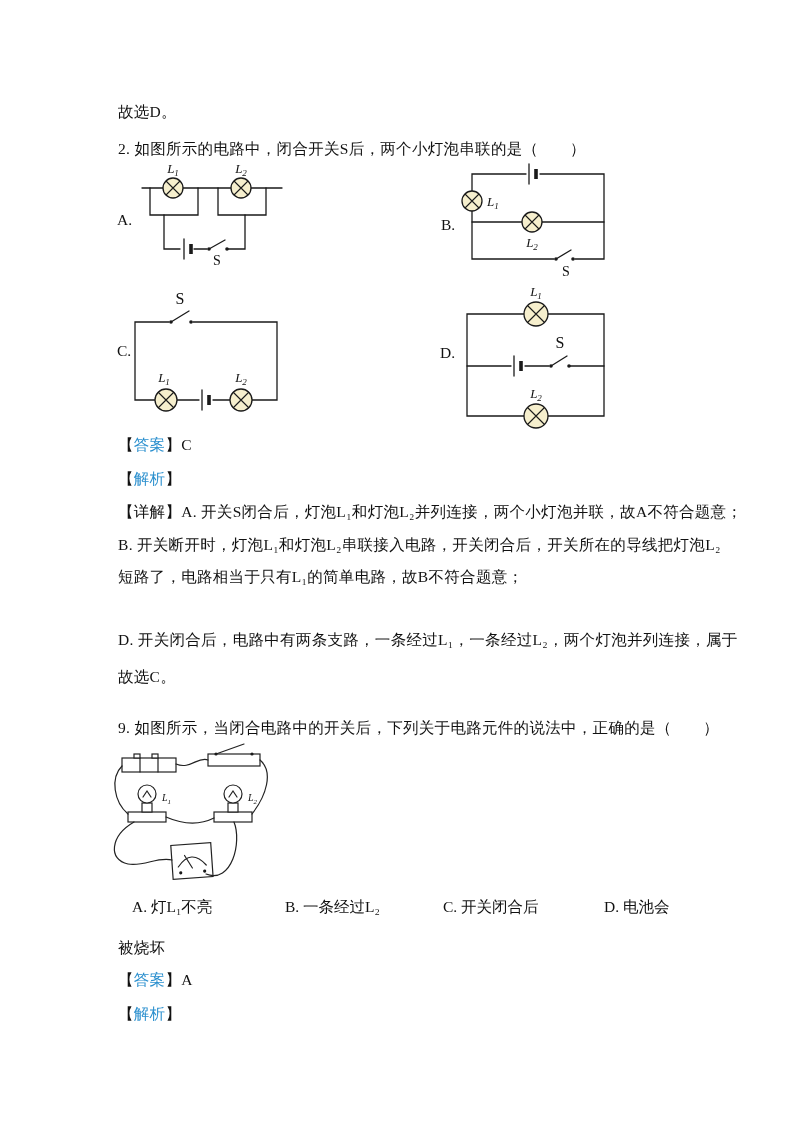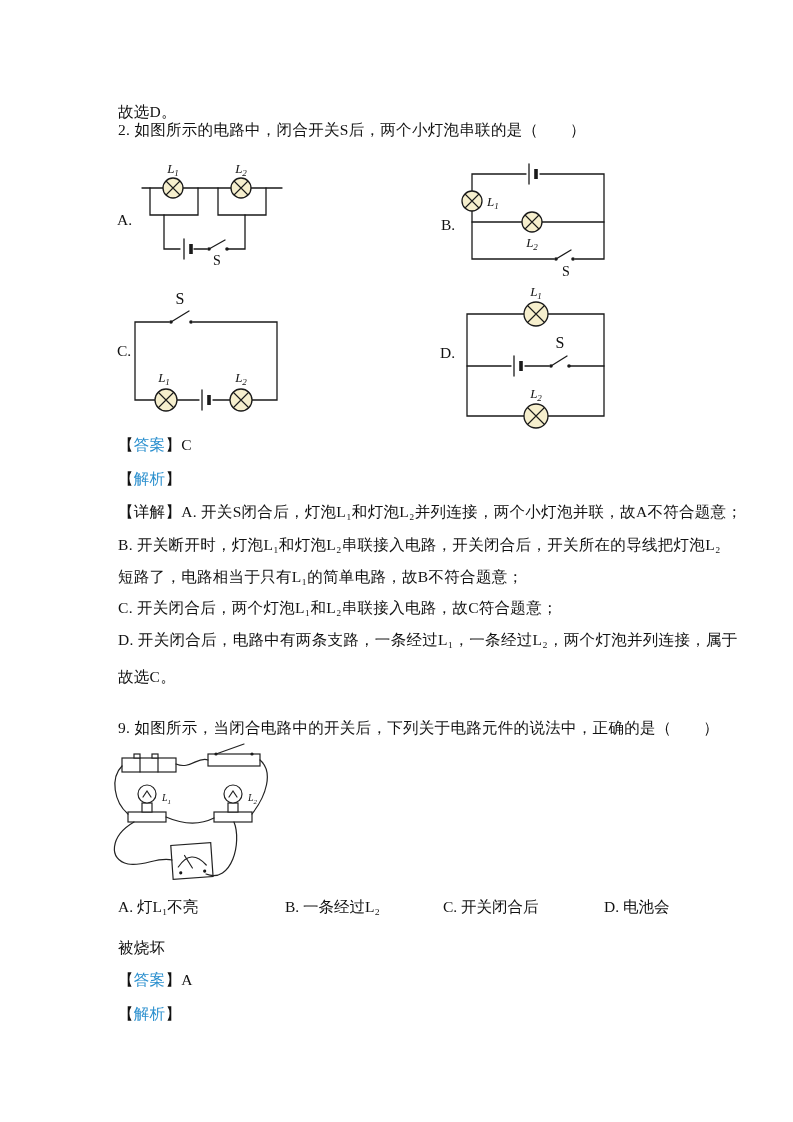--- a/index.html
+++ b/index.html
@@ -39,21 +39,21 @@
   .sketchfill { fill: #ffffff; stroke: #222; stroke-width: 1.2; }
   .sklabel { font-family: "Liberation Serif", serif; font-style: italic; font-size: 10px; fill: #111; }
 </style>
 </head>
 <body>
 
 <div class="page">
 
   <div class="line" style="top:101px">故选D。</div>
 
-  <div class="line" style="top:119px">2. 如图所示的电路中，闭合开关S后，两个小灯泡串联的是（　　）</div>
+  <div class="line" style="top:138px">2. 如图所示的电路中，闭合开关S后，两个小灯泡串联的是（　　）</div>
 
   <div class="optlabel" style="left:117px;top:211px">A.</div>
   <svg class="fig" style="left:128px;top:158px" width="170" height="125" viewBox="0 0 170 125">
     <g>
       <path class="wire" d="M14,30 H154"></path>
       <path class="wire" d="M22,30 V57 H70 V30"></path>
       <path class="wire" d="M90,30 V57 H138 V30"></path>
       <path class="wire" d="M36,57 V91 H52 M66,91 H79 M100,91 H117 V57"></path>
     </g>
     <g>
@@ -161,21 +161,20 @@
     <text class="clabel" x="84" y="114" text-anchor="middle"><tspan>L</tspan><tspan dy="3" font-size="9">2</tspan></text>
   </svg>
 
   <div class="line" style="top:434px"><span>【</span><span class="blue">答案</span><span>】</span><span>C</span></div>
 
   <div class="line" style="top:468px"><span>【</span><span class="blue">解析</span><span>】</span></div>
 
   <div class="line" style="top:501px">【详解】A. 开关S闭合后，灯泡L₁和灯泡L₂并列连接，两个小灯泡并联，故A不符合题意；</div>
   <div class="line" style="top:534px">B. 开关断开时，灯泡L₁和灯泡L₂串联接入电路，开关闭合后，开关所在的导线把灯泡L₂</div>
   <div class="line" style="top:566px">短路了，电路相当于只有L₁的简单电路，故B不符合题意；</div>
-  <div class="line" style="top:597px">C. 开关闭合后，两个灯泡L₁和L₂串联接入电路，故C符合题意；</div>
   <div class="line" style="top:629px">D. 开关闭合后，电路中有两条支路，一条经过L₁，一条经过L₂，两个灯泡并列连接，属于</div>
   <div class="line" style="top:666px">故选C。</div>
 
   <div class="line" style="top:717px">9. 如图所示，当闭合电路中的开关后，下列关于电路元件的说法中，正确的是（　　）</div>
 
   <svg class="fig" style="left:106px;top:744px" width="190" height="150" viewBox="0 0 190 150">
     <g>
       <rect class="sketchfill" x="16" y="14" width="54" height="14"></rect>
       <path class="sketch" d="M34,14 V28 M52,14 V28"></path>
       <rect class="sketchfill" x="28" y="10" width="6" height="4"></rect>
@@ -211,21 +210,21 @@
     <g>
       <path class="sketch" d="M16,22 C4,34 8,58 22,70"></path>
       <path class="sketch" d="M70,20 C84,26 92,12 102,16"></path>
       <path class="sketch" d="M154,16 C168,28 160,52 146,70"></path>
       <path class="sketch" d="M108,74 C92,82 76,80 60,73"></path>
       <path class="sketch" d="M28,78 C4,92 2,116 22,120 C38,123 52,112 66,116"></path>
       <path class="sketch" d="M100,130 C126,140 136,98 128,78"></path>
     </g>
   </svg>
 
-  <div class="optlabel" style="left:118px;top:897px">A. 灯L₁不亮</div>
+  <div class="optlabel" style="left:132px;top:897px">A. 灯L₁不亮</div>
   <div class="optlabel" style="left:285px;top:897px">B. 一条经过L₂</div>
   <div class="optlabel" style="left:443px;top:897px">C. 开关闭合后</div>
   <div class="optlabel" style="left:604px;top:897px">D. 电池会</div>
   <div class="line" style="top:937px">被烧坏</div>
 
   <div class="line" style="top:969px"><span>【</span><span class="blue">答案</span><span>】</span><span>A</span></div>
 
   <div class="line" style="top:1003px"><span>【</span><span class="blue">解析</span><span>】</span></div>
 
 </div>

